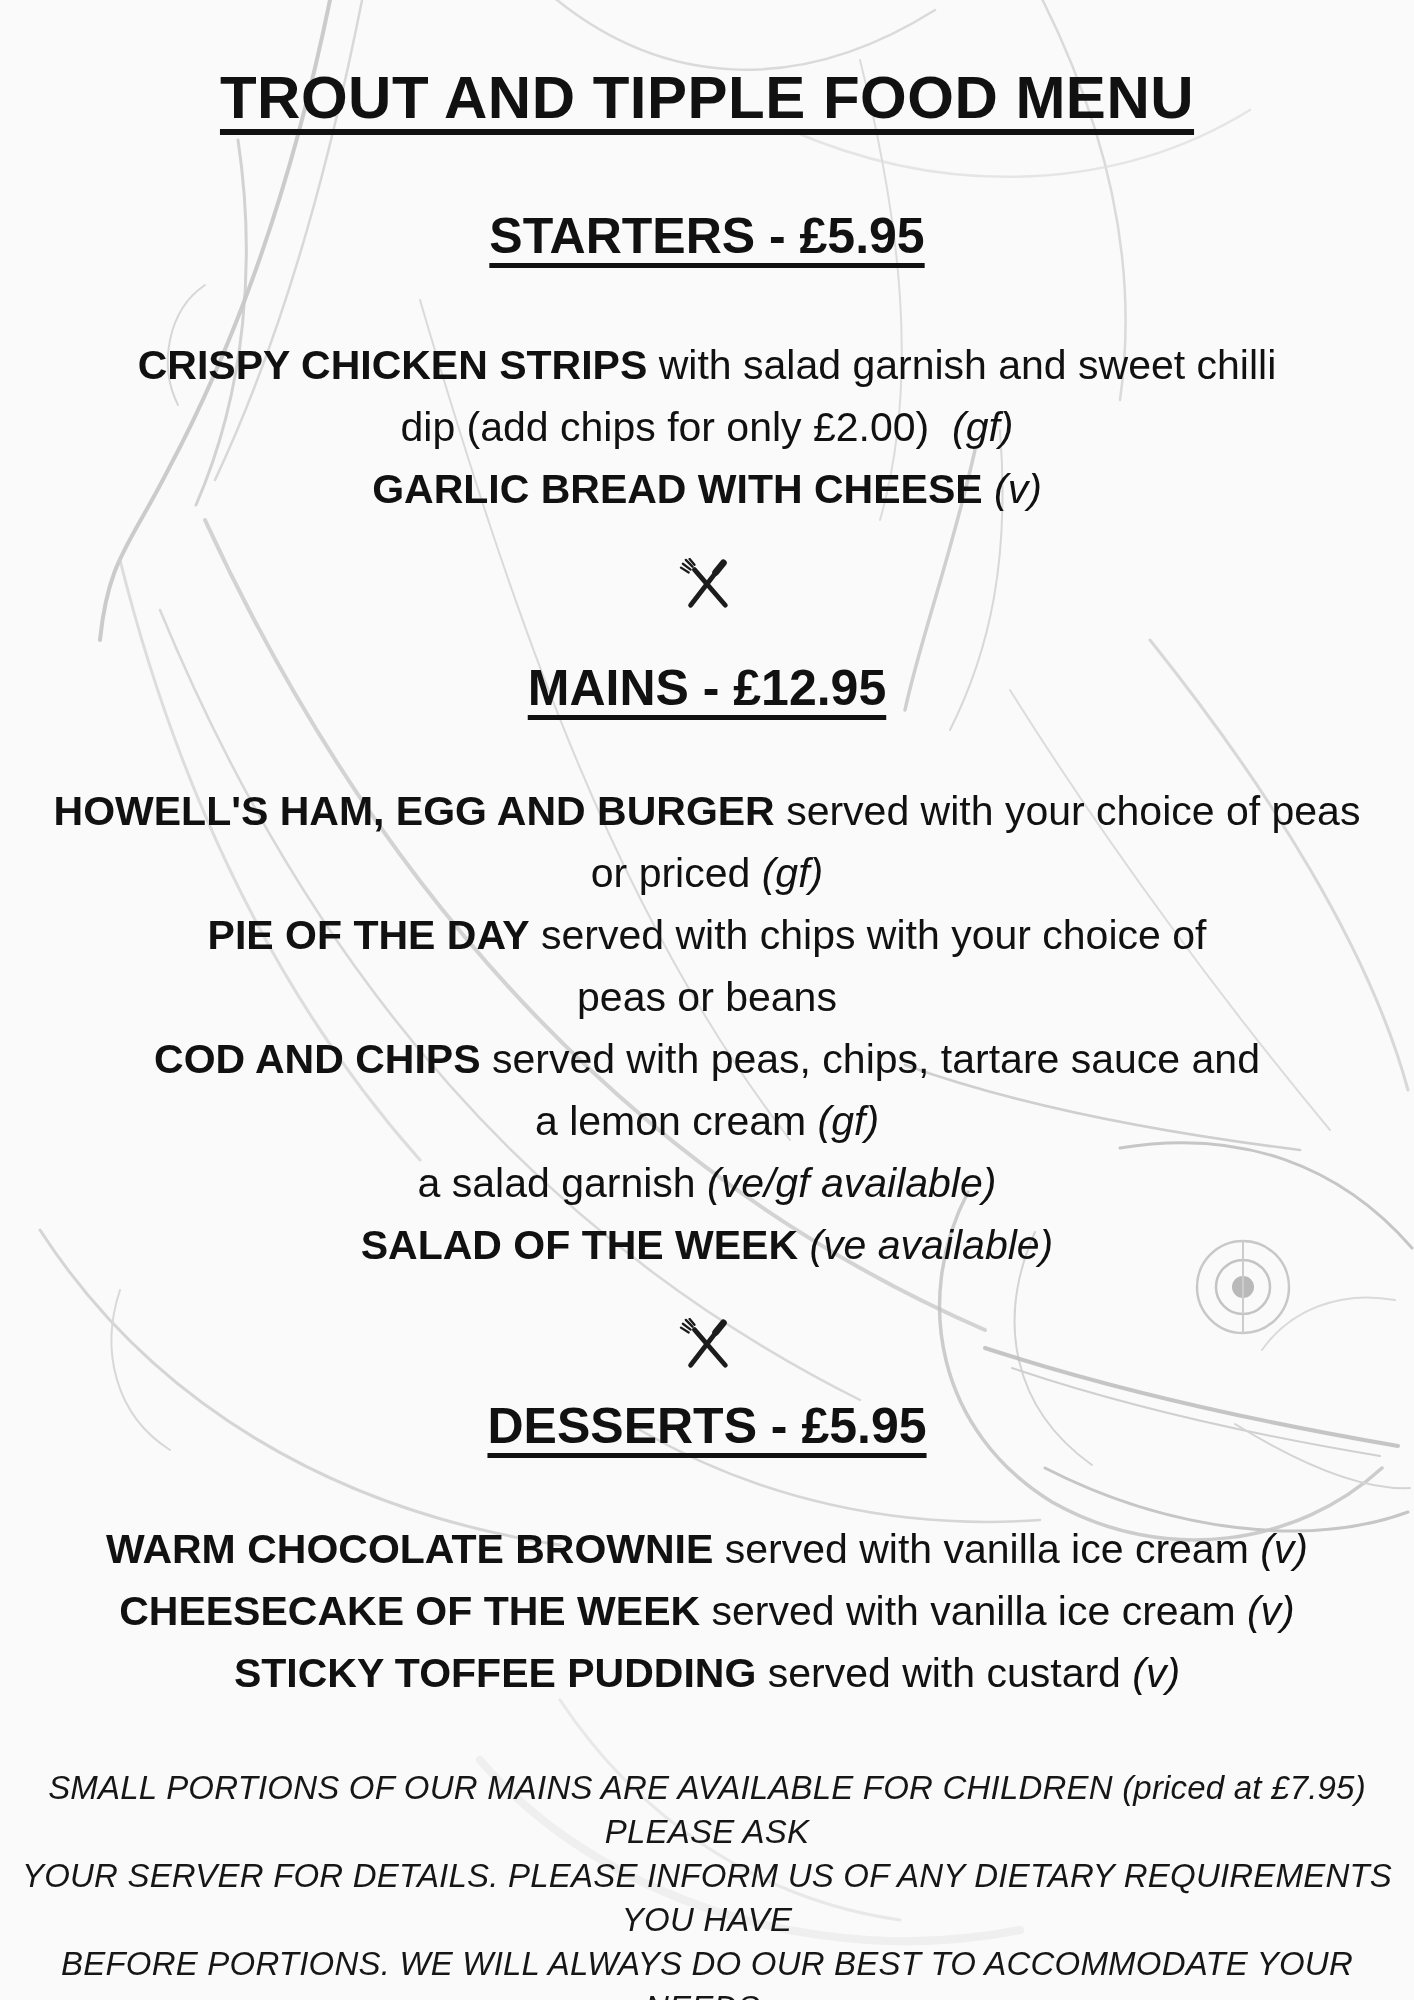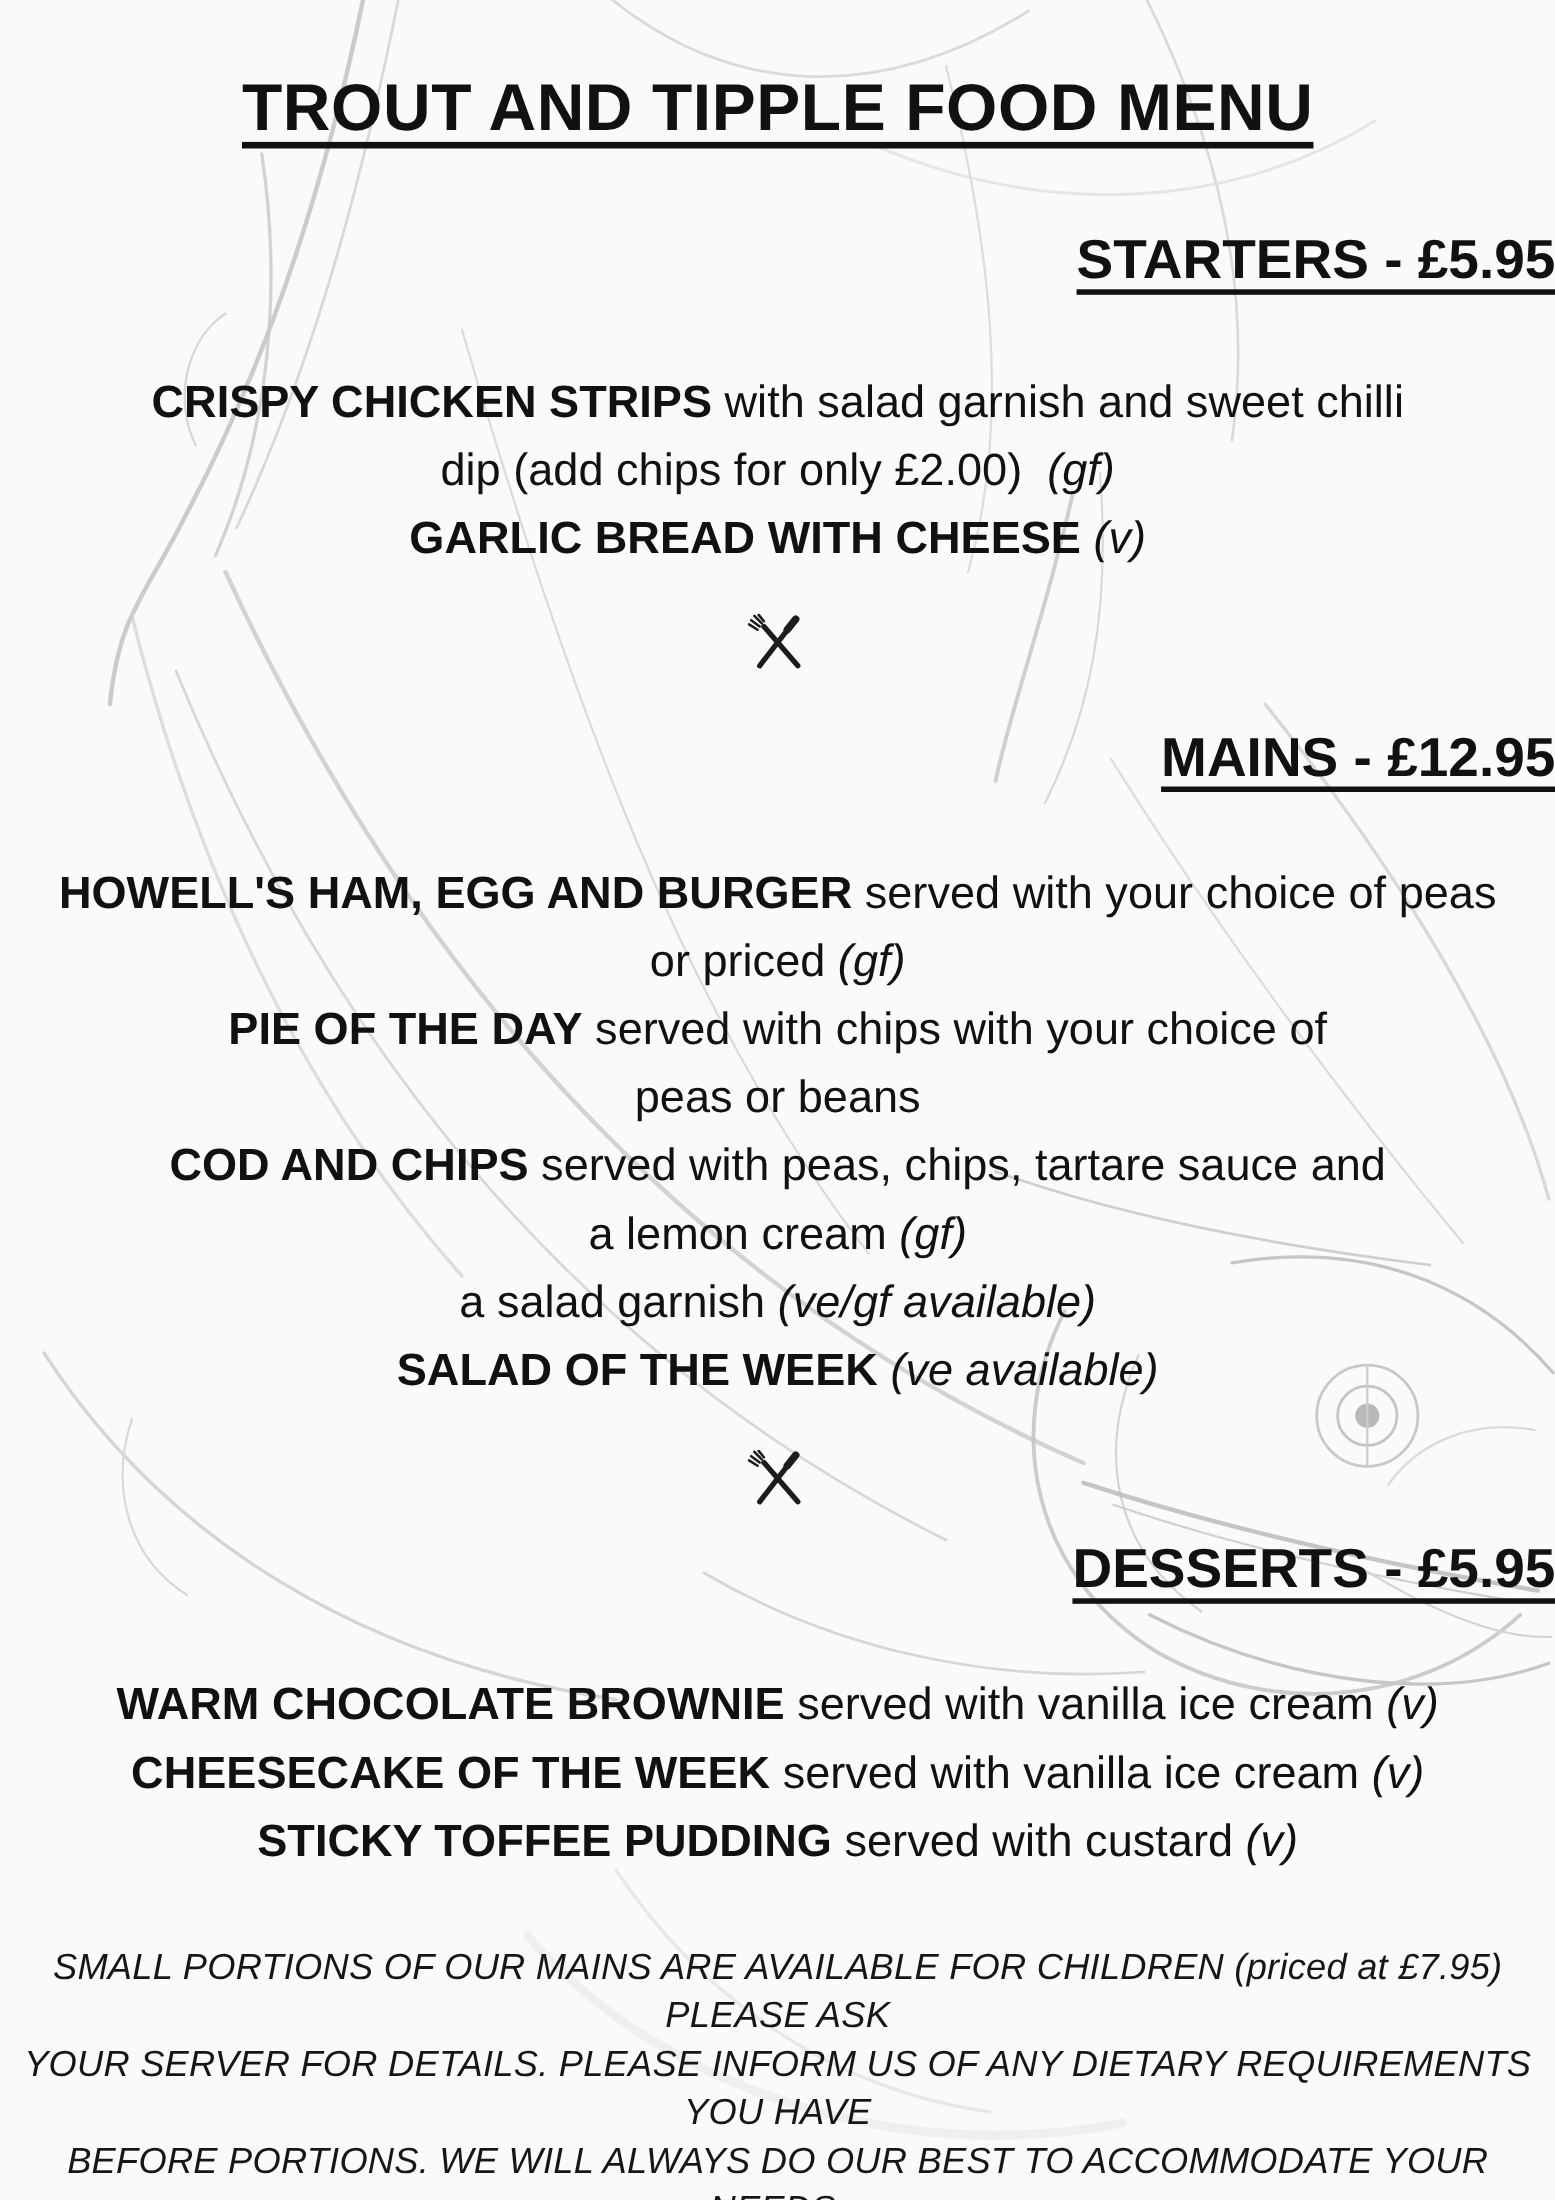--- a/index.html
+++ b/index.html
@@ -14,21 +14,21 @@
   }
   .sketch{position:absolute;left:0;top:0;width:1414px;height:2000px;z-index:0;}
   .content{position:relative;z-index:1;text-align:center;padding-top:62px;}
   .title{
     font-size:60px;font-weight:bold;line-height:1.2;
     text-decoration:underline;text-decoration-thickness:6px;text-underline-offset:11px;
     letter-spacing:.5px;
   }
   .heading{
     font-size:50px;font-weight:bold;line-height:1.2;
-    text-decoration:underline;text-decoration-thickness:5px;text-underline-offset:10px;text-align:right;
+    text-decoration:underline;text-decoration-thickness:5px;text-underline-offset:10px;
   }
   .mt-title-gap{margin-top:72px;}
   .mt-after-div{margin-top:46px;}
   .mt-after-div2{margin-top:24px;}
   .items{margin-top:62px;}
   .items-first{margin-top:68px;}
   .line{font-size:41px;line-height:62px;white-space:pre-wrap;}
   .b{font-weight:bold;}
   .i{font-style:italic;}
   .divider{height:54px;display:flex;align-items:center;justify-content:center;}

